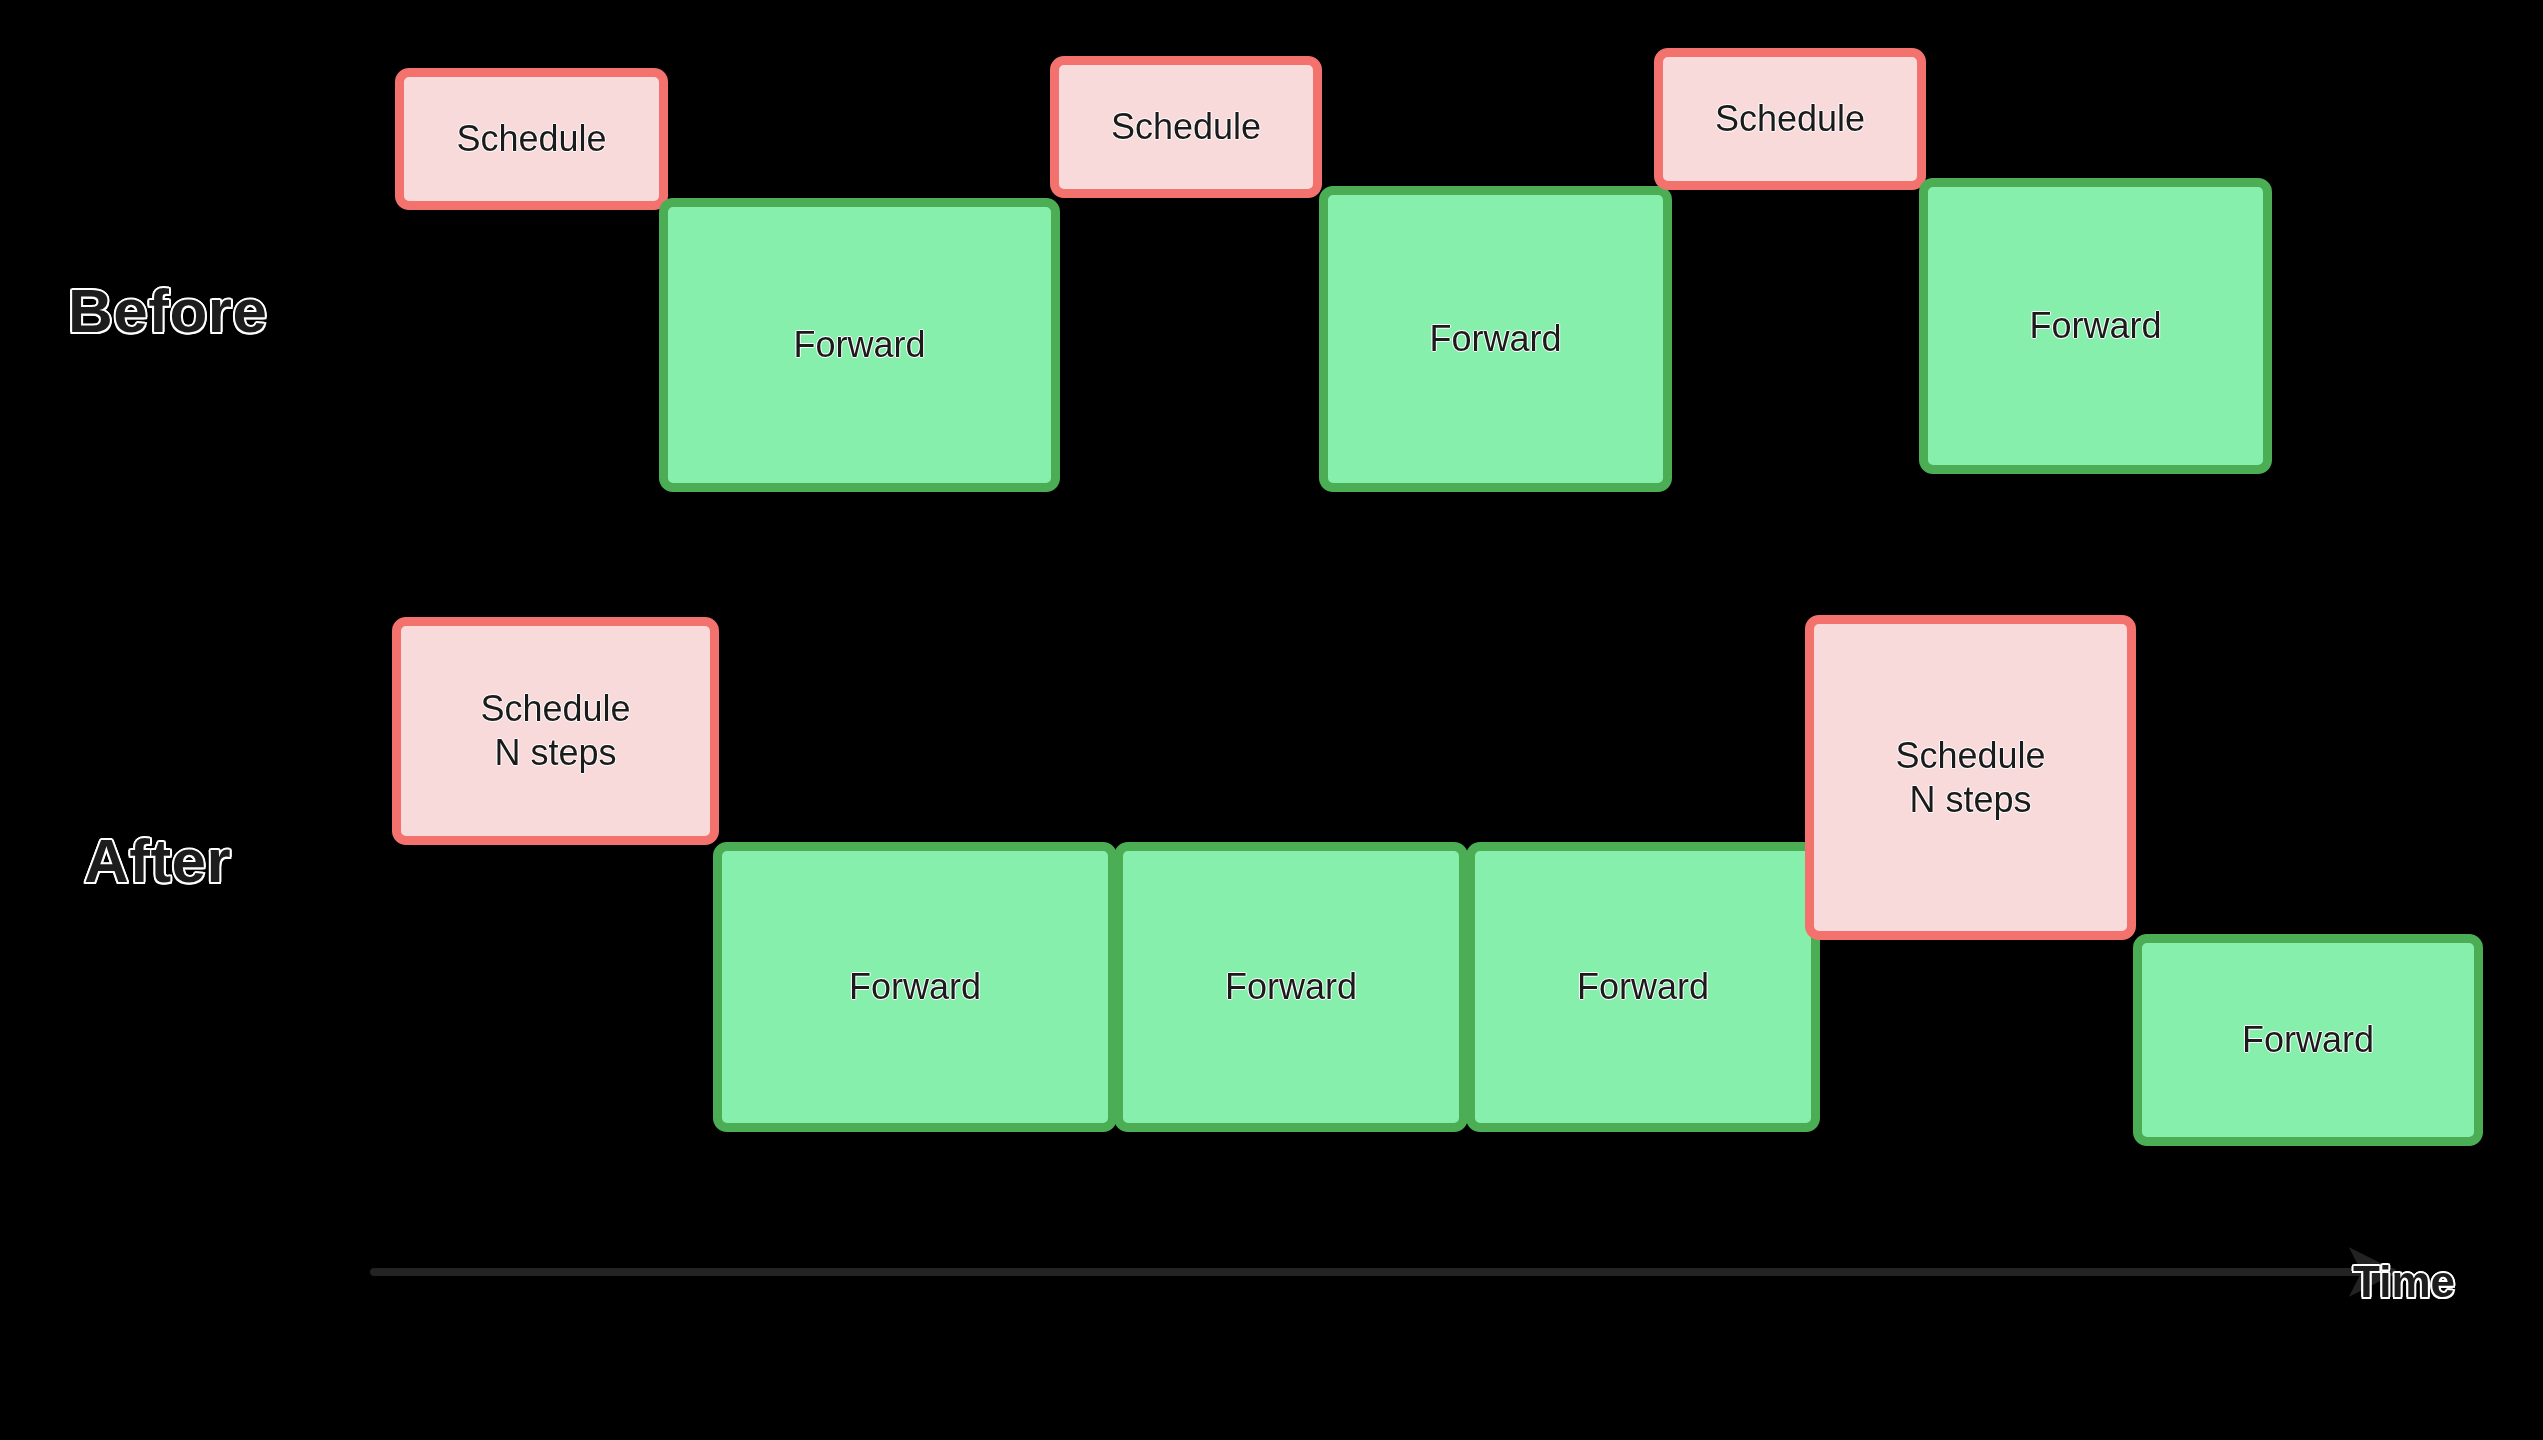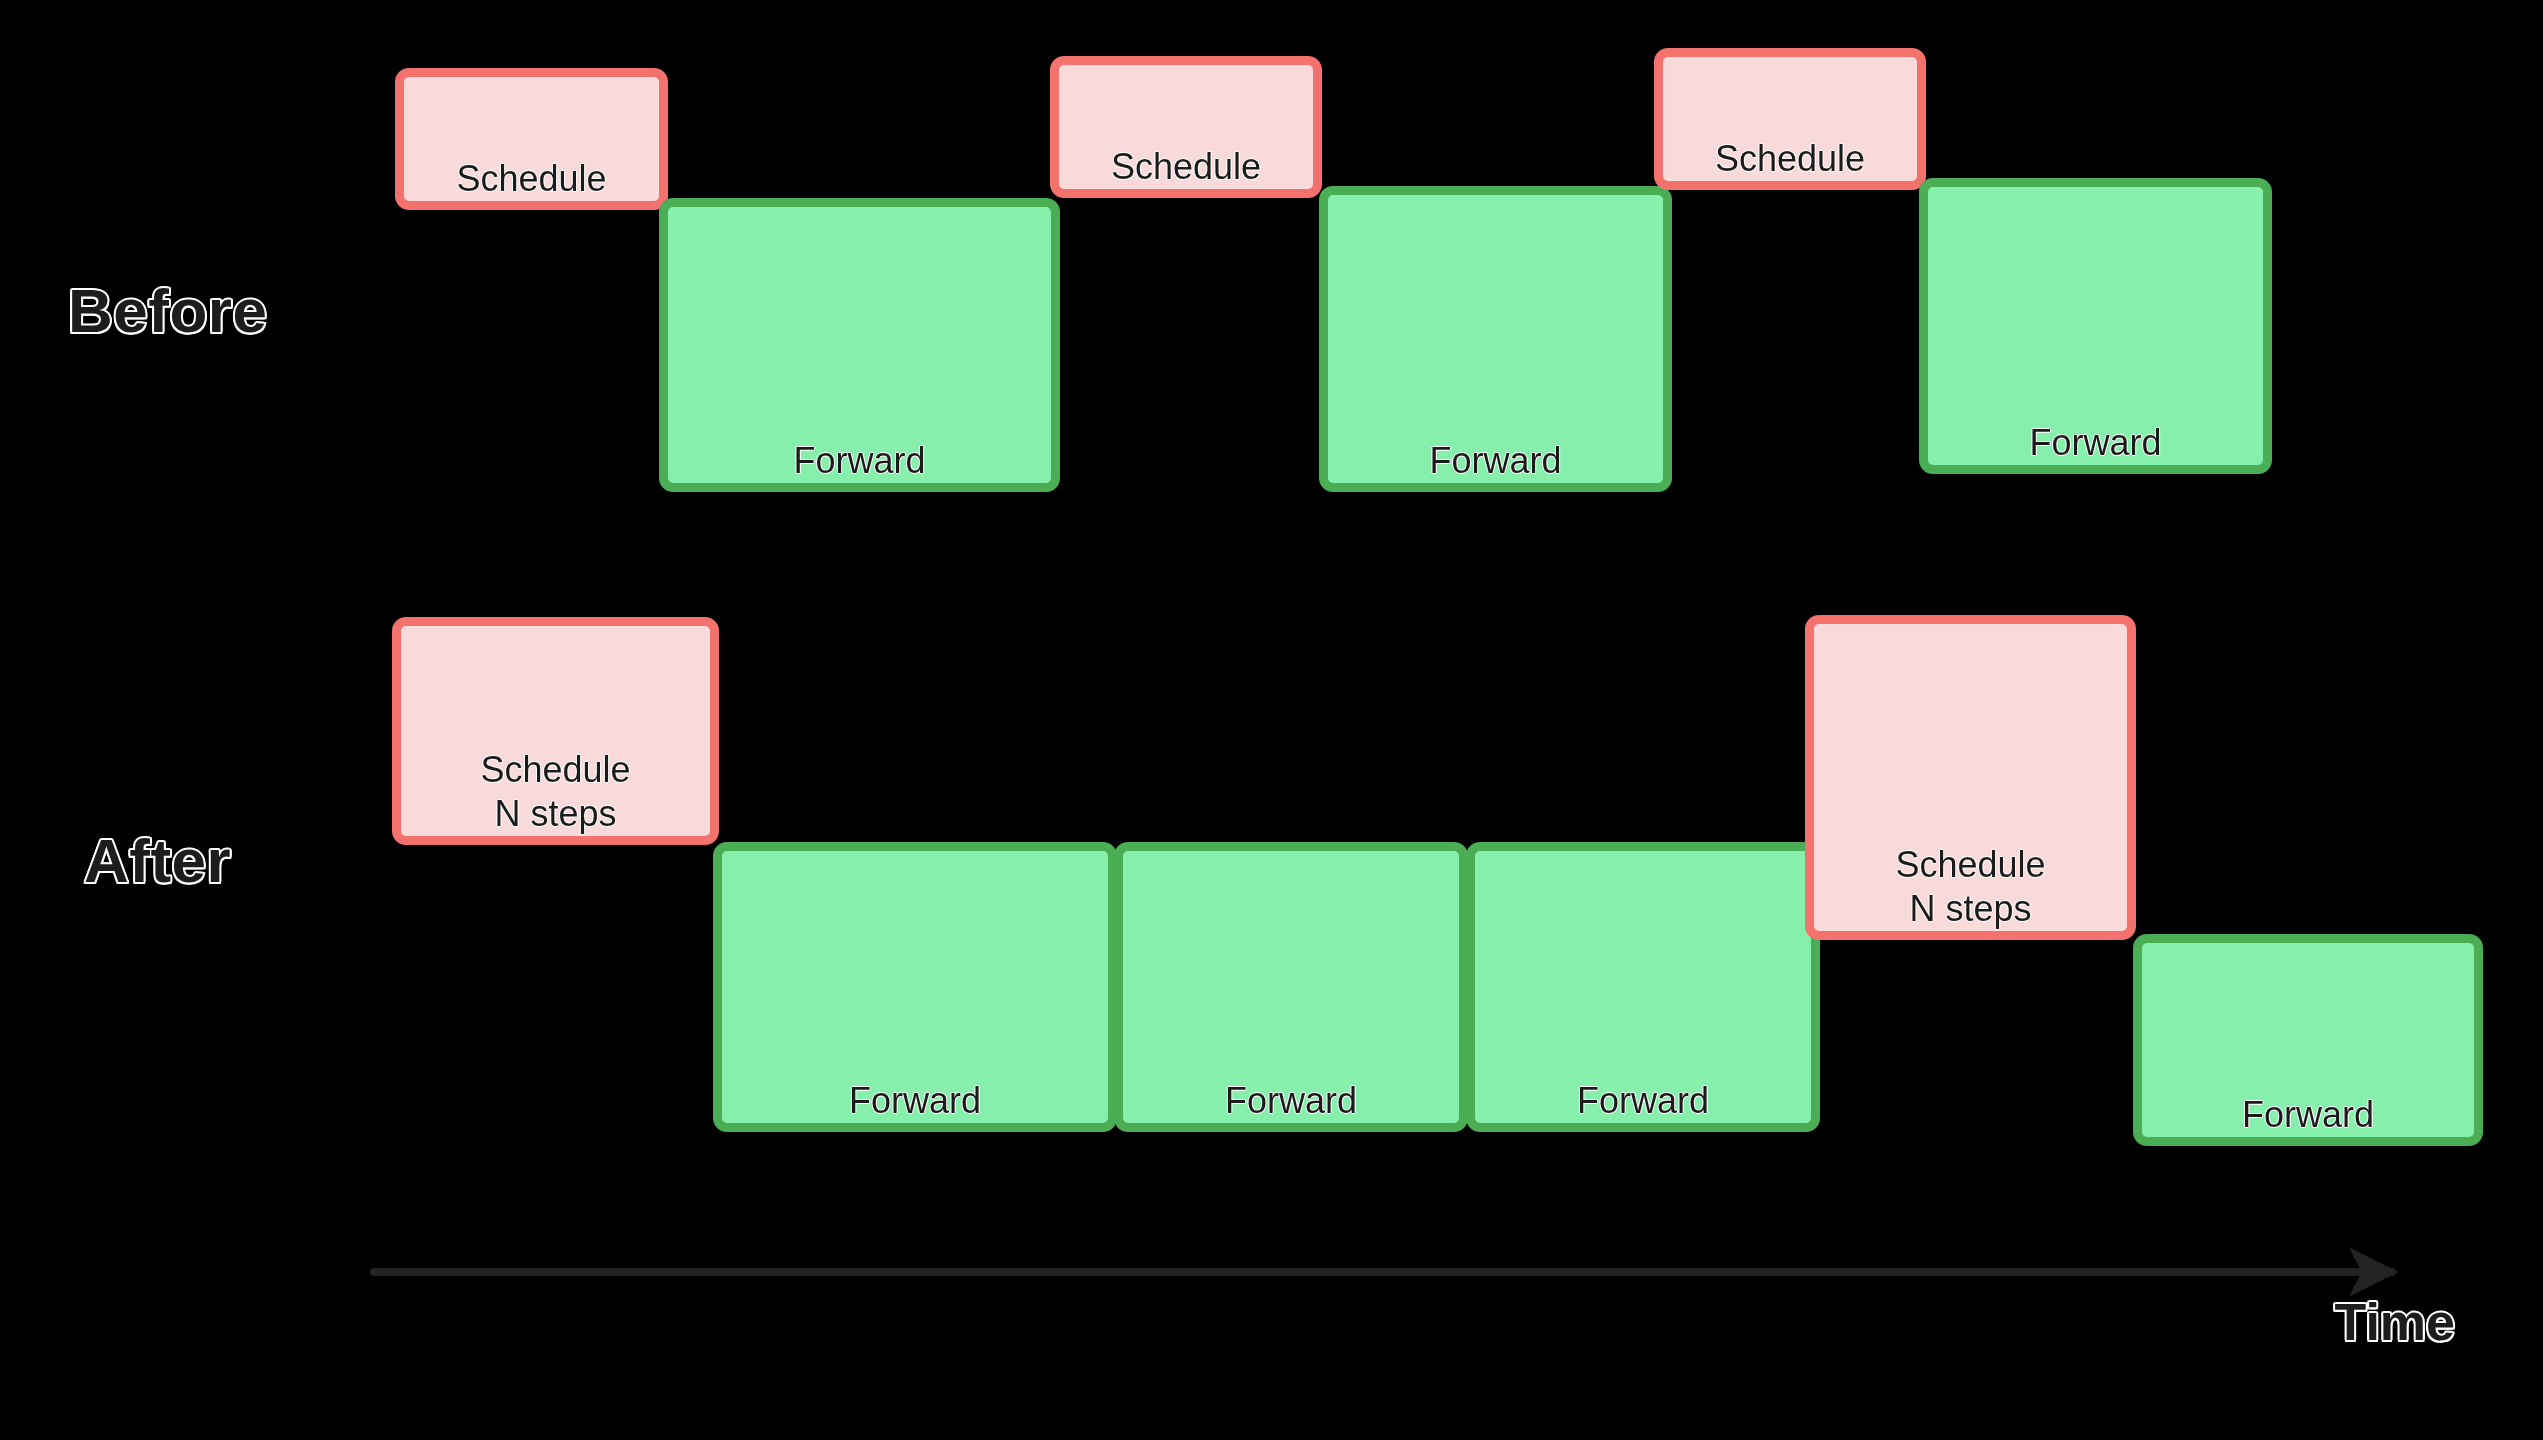--- a/index.html
+++ b/index.html
@@ -37,42 +37,42 @@
        1.5px 1.5px 0 #ffffff, -1.5px 1.5px 0 #ffffff,
        1.5px -1.5px 0 #ffffff, -1.5px -1.5px 0 #ffffff;
     margin-left: 8px;
   }
   #label-before { left: 60px;  top: 280px; }
   #label-after  { left: 76px;  top: 830px; }
 
   .time-label {
     position: absolute;
     right: 88px;
-    top: 1296px;
+    top: 1260px;
     font-family: "Liberation Sans", sans-serif;
     font-weight: 700;
-    font-size: 52px;
+    font-size: 44px;
     line-height: 1;
     color: #1d1d1d;
     white-space: nowrap;
     -webkit-text-stroke: 3px #ffffff;
     paint-order: stroke fill;
     text-shadow:
        2px 0 0 #ffffff, -2px 0 0 #ffffff,
        0 2px 0 #ffffff, 0 -2px 0 #ffffff,
        1.5px 1.5px 0 #ffffff, -1.5px 1.5px 0 #ffffff,
        1.5px -1.5px 0 #ffffff, -1.5px -1.5px 0 #ffffff;
   }
 
   
   .block {
     position: absolute;
     box-sizing: border-box;
     display: flex;
-    align-items: flex-end;
+    align-items: center;
     justify-content: center;
     text-align: center;
     border-radius: 14px;
     font-size: 36px;
     font-weight: 400;
     line-height: 1.22;
     color: #1b1b1b;
     text-shadow:
        1px 0 0 #ffffff, -1px 0 0 #ffffff,
        0 1px 0 #ffffff, 0 -1px 0 #ffffff;

